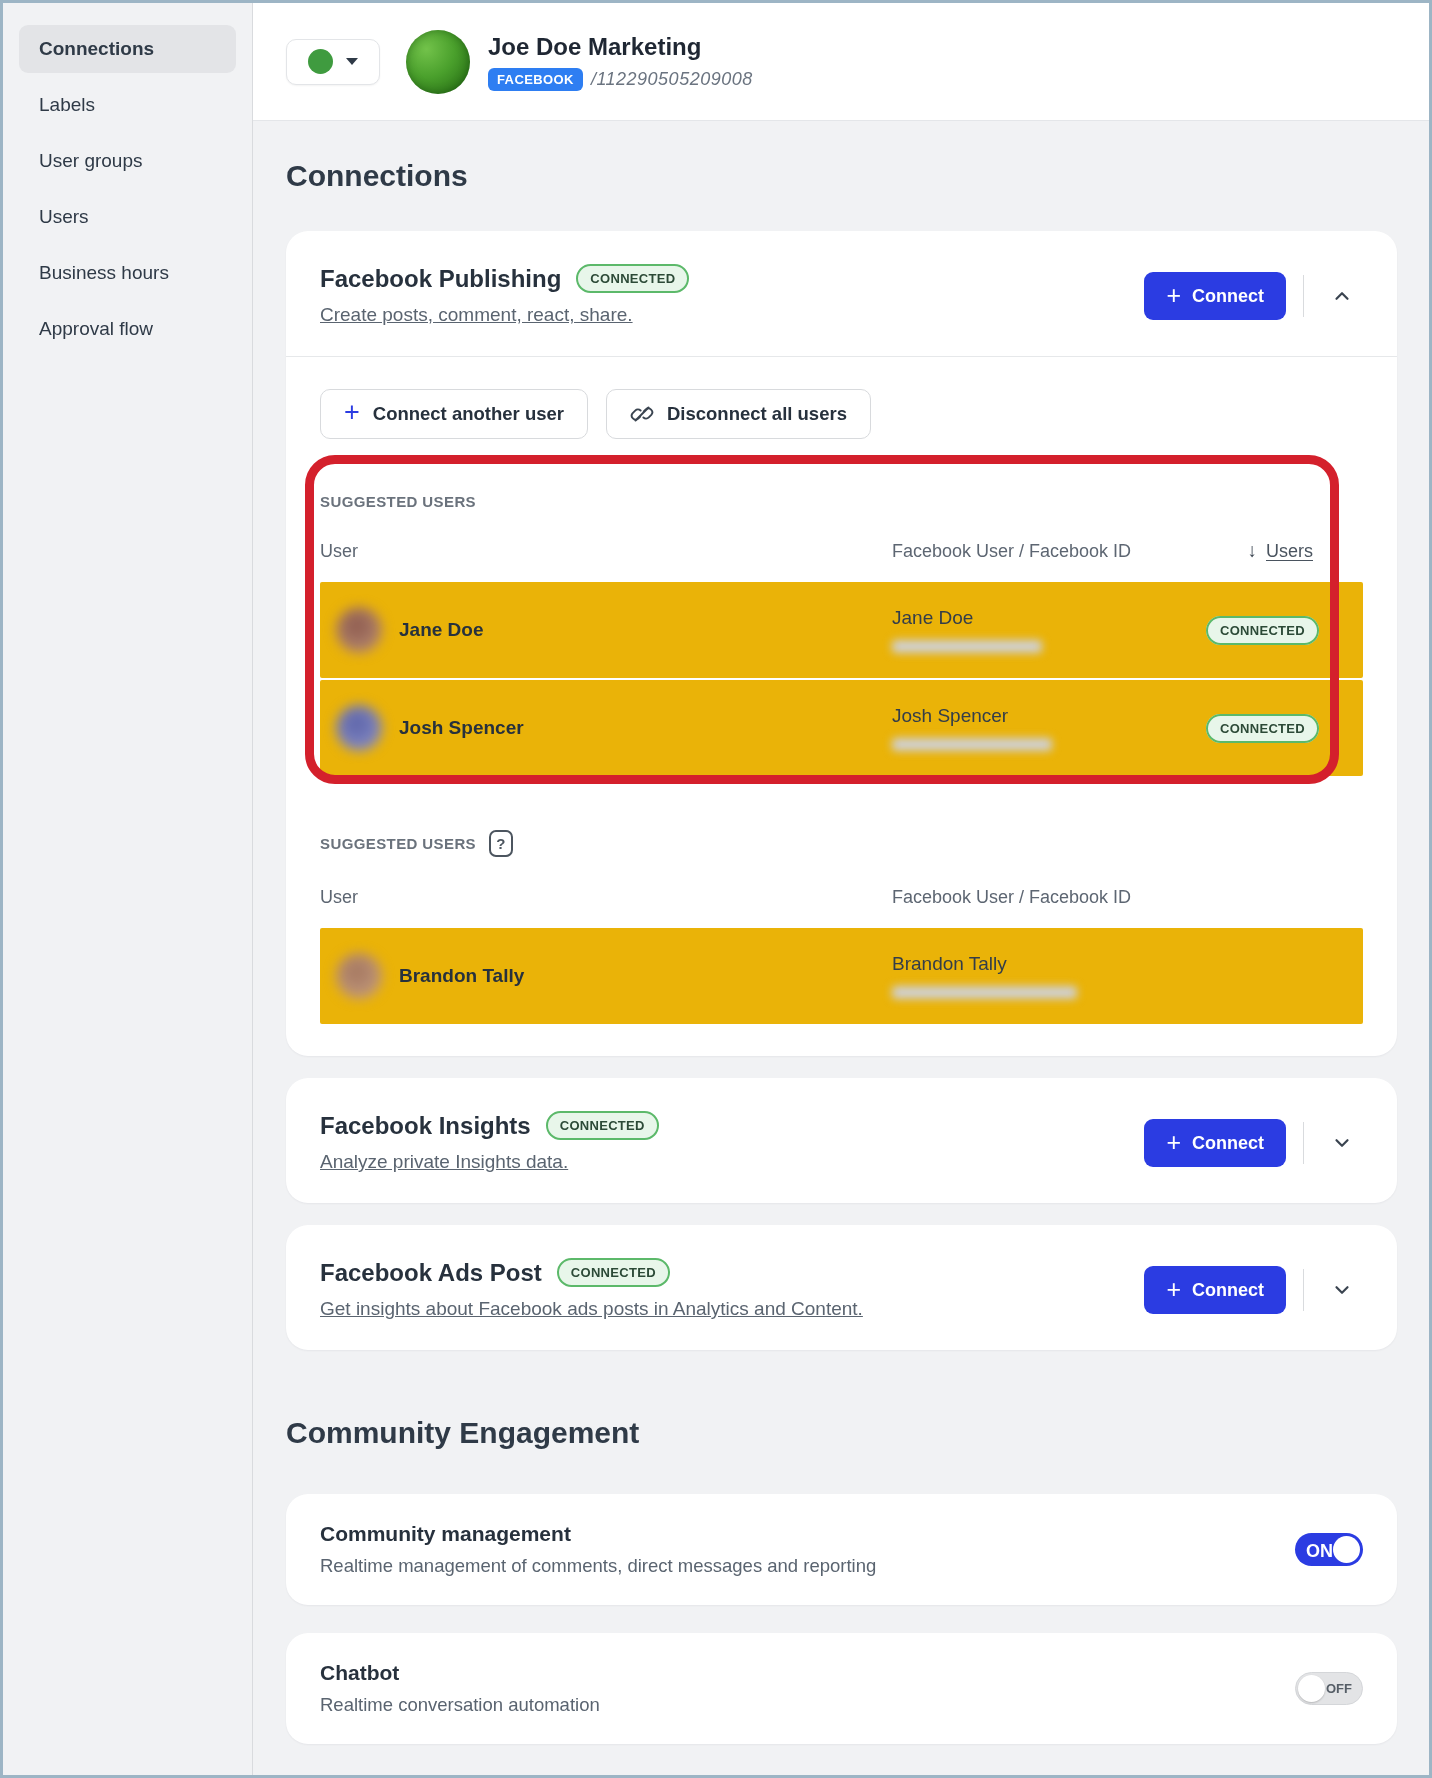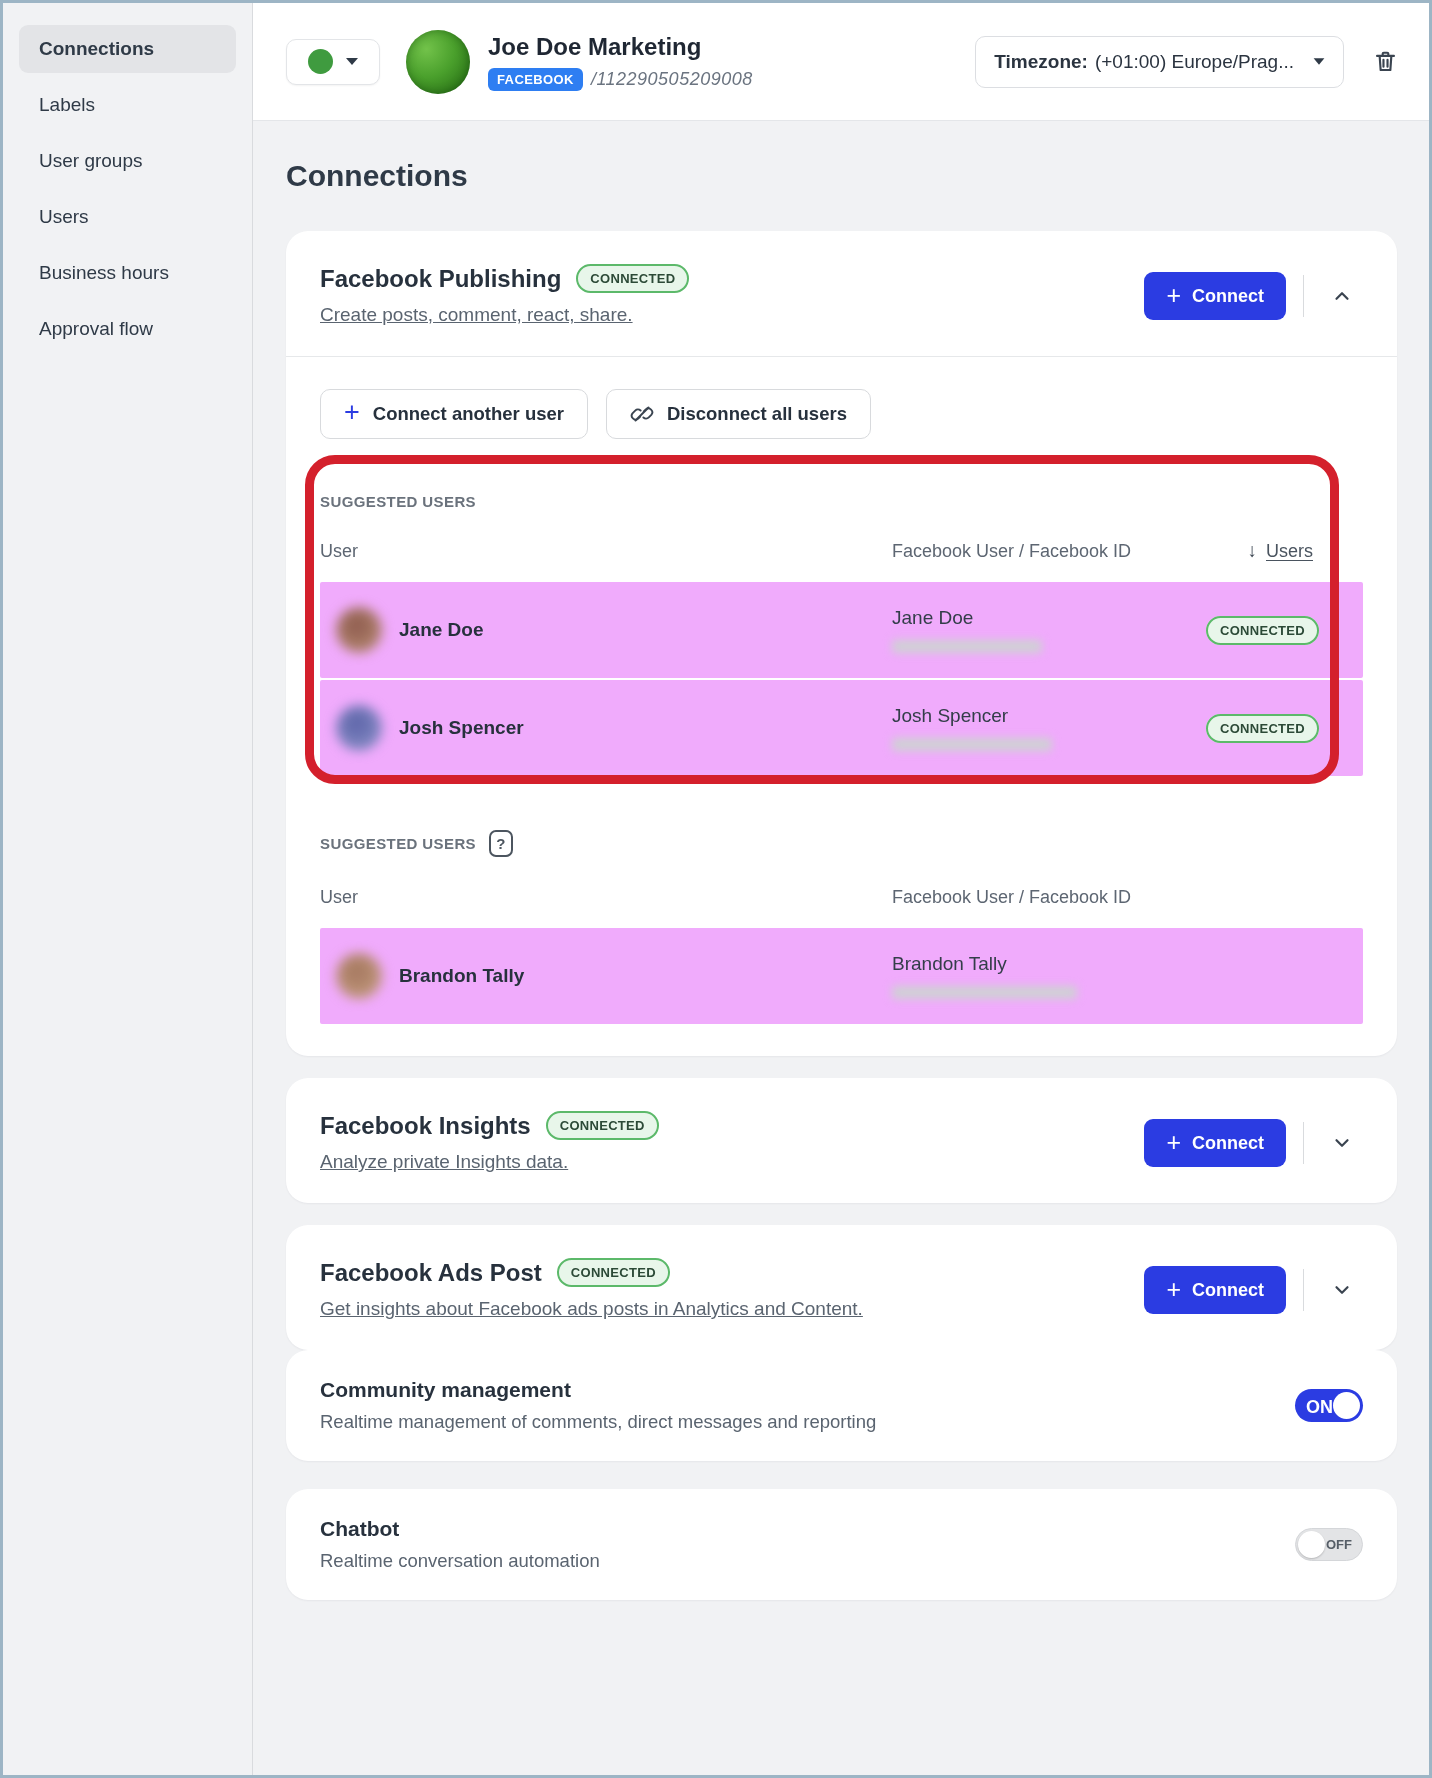--- a/index.html
+++ b/index.html
@@ -55,21 +55,21 @@
   
   .connected-block { position:relative; margin-top:24px; padding:30px 0 4px; }
   .annotation-box { position:absolute; left:-15px; right:24px; top:-8px; bottom:-2px; border:9px solid #d4202c; border-radius:30px; pointer-events:none; z-index:4; }
   .tsection-label { font-size:15px; font-weight:700; color:#6a727c; letter-spacing:.4px; display:flex; align-items:center; gap:13px; }
   .help-icon { width:24px; height:27px; border:2px solid #4c555f; border-radius:7px; font-size:15px; font-weight:700; color:#4c555f; display:flex; align-items:center; justify-content:center; cursor:pointer; }
   .tgrid { display:grid; grid-template-columns: 572px minmax(0,1fr) 186px; align-items:center; }
   .thead { padding:30px 0 20px; font-size:18px; color:#5d6672; }
   .th-status { justify-self:end; display:flex; align-items:center; gap:9px; padding-right:50px; cursor:pointer; }
   .sort-arrow { font-size:19px; color:#3a4450; }
   .status-link { text-decoration:underline; text-underline-offset:3px; color:#4a545f; }
-  .trow { background:#f0abfc; margin-bottom:2px; min-height:96px; border-radius:2px; }
+  .trow { background:#eab308; margin-bottom:2px; min-height:96px; border-radius:2px; }
   .cell-user { display:flex; align-items:center; gap:17px; padding-left:16px; }
   .row-avatar { width:46px; height:46px; border-radius:50%; filter:blur(6px); }
   .av-warm   { background:radial-gradient(circle at 45% 40%, #8d5a4e 0%, #a97a66 55%, #c29a85 100%); }
   .av-indigo { background:radial-gradient(circle at 45% 40%, #5c63a8 0%, #7a80bd 55%, #9aa0cf 100%); }
   .av-tan    { background:radial-gradient(circle at 45% 40%, #a4765f 0%, #b98f74 55%, #cfab90 100%); }
   .row-name { font-size:19px; font-weight:700; color:#27313d; }
   .cell-fb .fb-name { font-size:19px; color:#333d49; }
   .blur-id { margin-top:11px; height:13px; background:#cfd0d4; border-radius:4px; filter:blur(4px); }
   .w150 { width:150px; } .w160 { width:160px; } .w185 { width:185px; }
   .cell-status { justify-self:end; padding-right:44px; }
@@ -112,32 +112,20 @@
         </button>
         <div class="profile-avatar"></div>
         <div class="profile-meta">
           <div class="profile-name">Joe Doe Marketing</div>
           <div class="profile-sub">
             <span class="fb-badge">FACEBOOK</span>
             <span class="profile-id">/112290505209008</span>
           </div>
         </div>
       </div>
-      <div class="ph-right">
-        <button class="timezone-select">
-          <span class="tz-label">Timezone:</span>
-          <span>(+01:00) Europe/Prag...</span>
-          <span class="caret-down"></span>
-        </button>
-        <button class="icon-btn">
-          <svg class="stroke-icon" width="27" height="27" viewBox="0 0 24 24">
-            <path d="M4.5 7h15M9.5 7V5.2a1 1 0 0 1 1-1h3a1 1 0 0 1 1 1V7M6.8 7l.9 12.6h8.6L17.2 7M10.2 10.5v6.2M13.8 10.5v6.2"></path>
-          </svg>
-        </button>
-      </div>
     </header>
 
     <div class="content">
       <h1 class="page-title">Connections</h1>
 
       <section class="card mb22">
         <div class="card-head">
           <div>
             <div class="title-row">
               <span class="card-title">Facebook Publishing</span>
@@ -282,20 +270,21 @@
             <span class="v-divider"></span>
             <button class="chev-btn">
               <svg class="stroke-icon" width="22" height="22" viewBox="0 0 24 24" style="stroke-width:2.4">
                   <polyline points="6,9 12,15 18,9"></polyline>
                 </svg>
             </button>
           </div>
         </div>
       </section>
 
+      <h1 class="section-title">Community Engagement</h1>
 
       <section class="card toggle-card">
         <div>
           <div class="tc-title">Community management</div>
           <div class="tc-desc">Realtime management of comments, direct messages and reporting</div>
         </div>
         <div class="toggle on">
           <span class="t-label">ON</span>
           <span class="knob"></span>
         </div>

